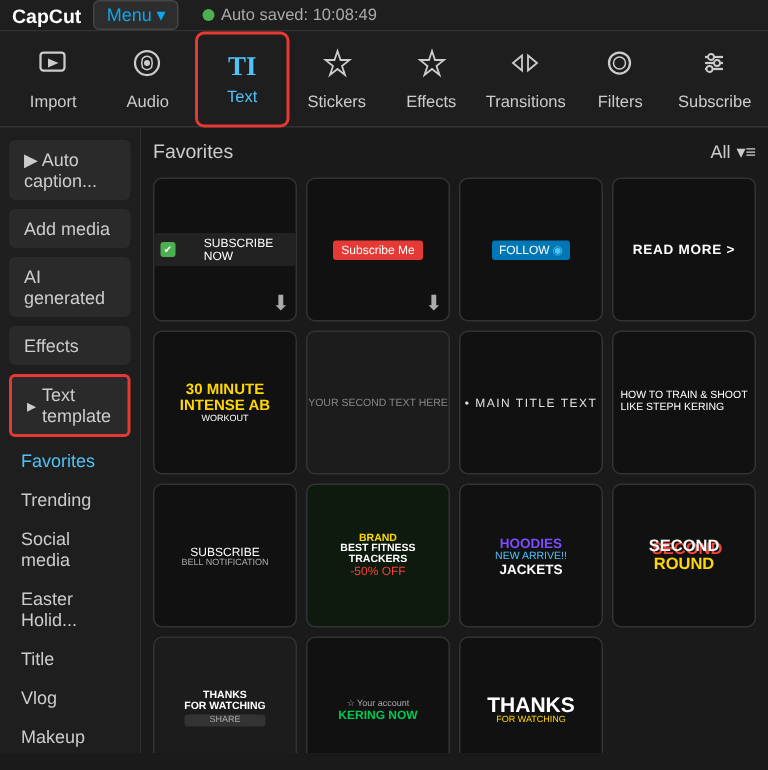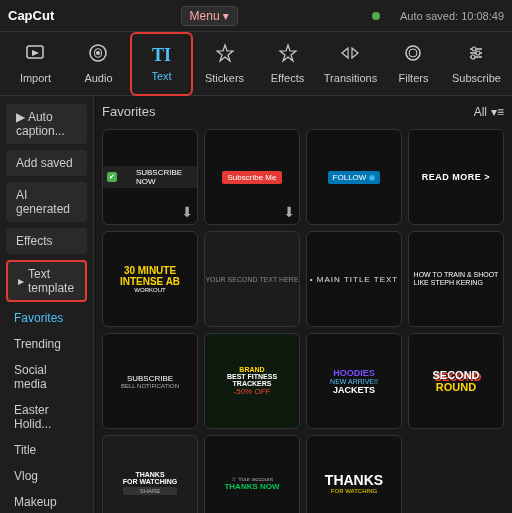--- a/index.html
+++ b/index.html
@@ -11,47 +11,46 @@
       color: #fff;
       overflow: hidden;
       font-size: 12px;
     }
 
     
     .top-bar {
       display: flex;
       align-items: center;
       background: #1e1e1e;
-      height: 32px;
+      height: 21px;
       padding: 0 8px;
       border-bottom: 1px solid #333;
       gap: 8px;
-      justify-content: space-between;
     }
     .logo {
       color: #fff;
       font-weight: bold;
       font-size: 13px;
     }
     .menu-btn {
       background: #2d2d2d;
       border: 1px solid #444;
-      color: #fca5a5;
+      color: #0ea5e9;
       border-radius: 4px;
       padding: 2px 8px;
       font-size: 12px;
       cursor: pointer;
       display: flex;
       align-items: center;
       gap: 3px;
     }
     .autosave {
       display: flex;
       align-items: center;
-      gap: 20px;
+      gap: 4px;
       font-size: 11px;
       color: #aaa;
       margin-left: 8px;
     }
     .autosave-dot {
       width: 8px; height: 8px;
       border-radius: 50%;
       background: #4caf50;
     }
 
@@ -315,21 +314,21 @@
       </svg>
     </span>
     <span class="tool-label">Subscribe</span>
   </div>
 </div>
 
 <div class="main">
 
   <div class="sidebar">
     <button class="sidebar-btn">▶ Auto caption...</button>
-    <button class="sidebar-btn">Add saved</button>
+    <button class="sidebar-btn">Add media</button>
     <button class="sidebar-btn">AI generated</button>
     <button class="sidebar-btn">Effects</button>
     <div class="sidebar-section">
       <span>▸</span>
       <span>Text template</span>
     </div>
     <div class="sidebar-link">Favorites</div>
     <div class="sidebar-link inactive">Trending</div>
     <div class="sidebar-link inactive">Social media</div>
     <div class="sidebar-link inactive">Easter Holid...</div>
@@ -428,21 +427,21 @@
       <div class="template-card card-dark">
         <div style="text-align:center">
           <div class="text-thanks-watching">THANKS<br>FOR WATCHING</div>
           <div class="text-share">SHARE</div>
         </div>
       </div>
 
       <div class="template-card card-black">
         <div style="text-align:center">
           <div class="text-your-account">☆ Your account</div>
-          <div class="text-follow-now">THANKS NOW</div>
+          <div class="text-follow-now">KERING NOW</div>
         </div>
       </div>
 
       <div class="template-card card-black">
         <div style="text-align:center">
           <div class="text-thanks-big">THANKS</div>
           <div class="text-for-watching-small">FOR WATCHING</div>
         </div>
       </div>
 

